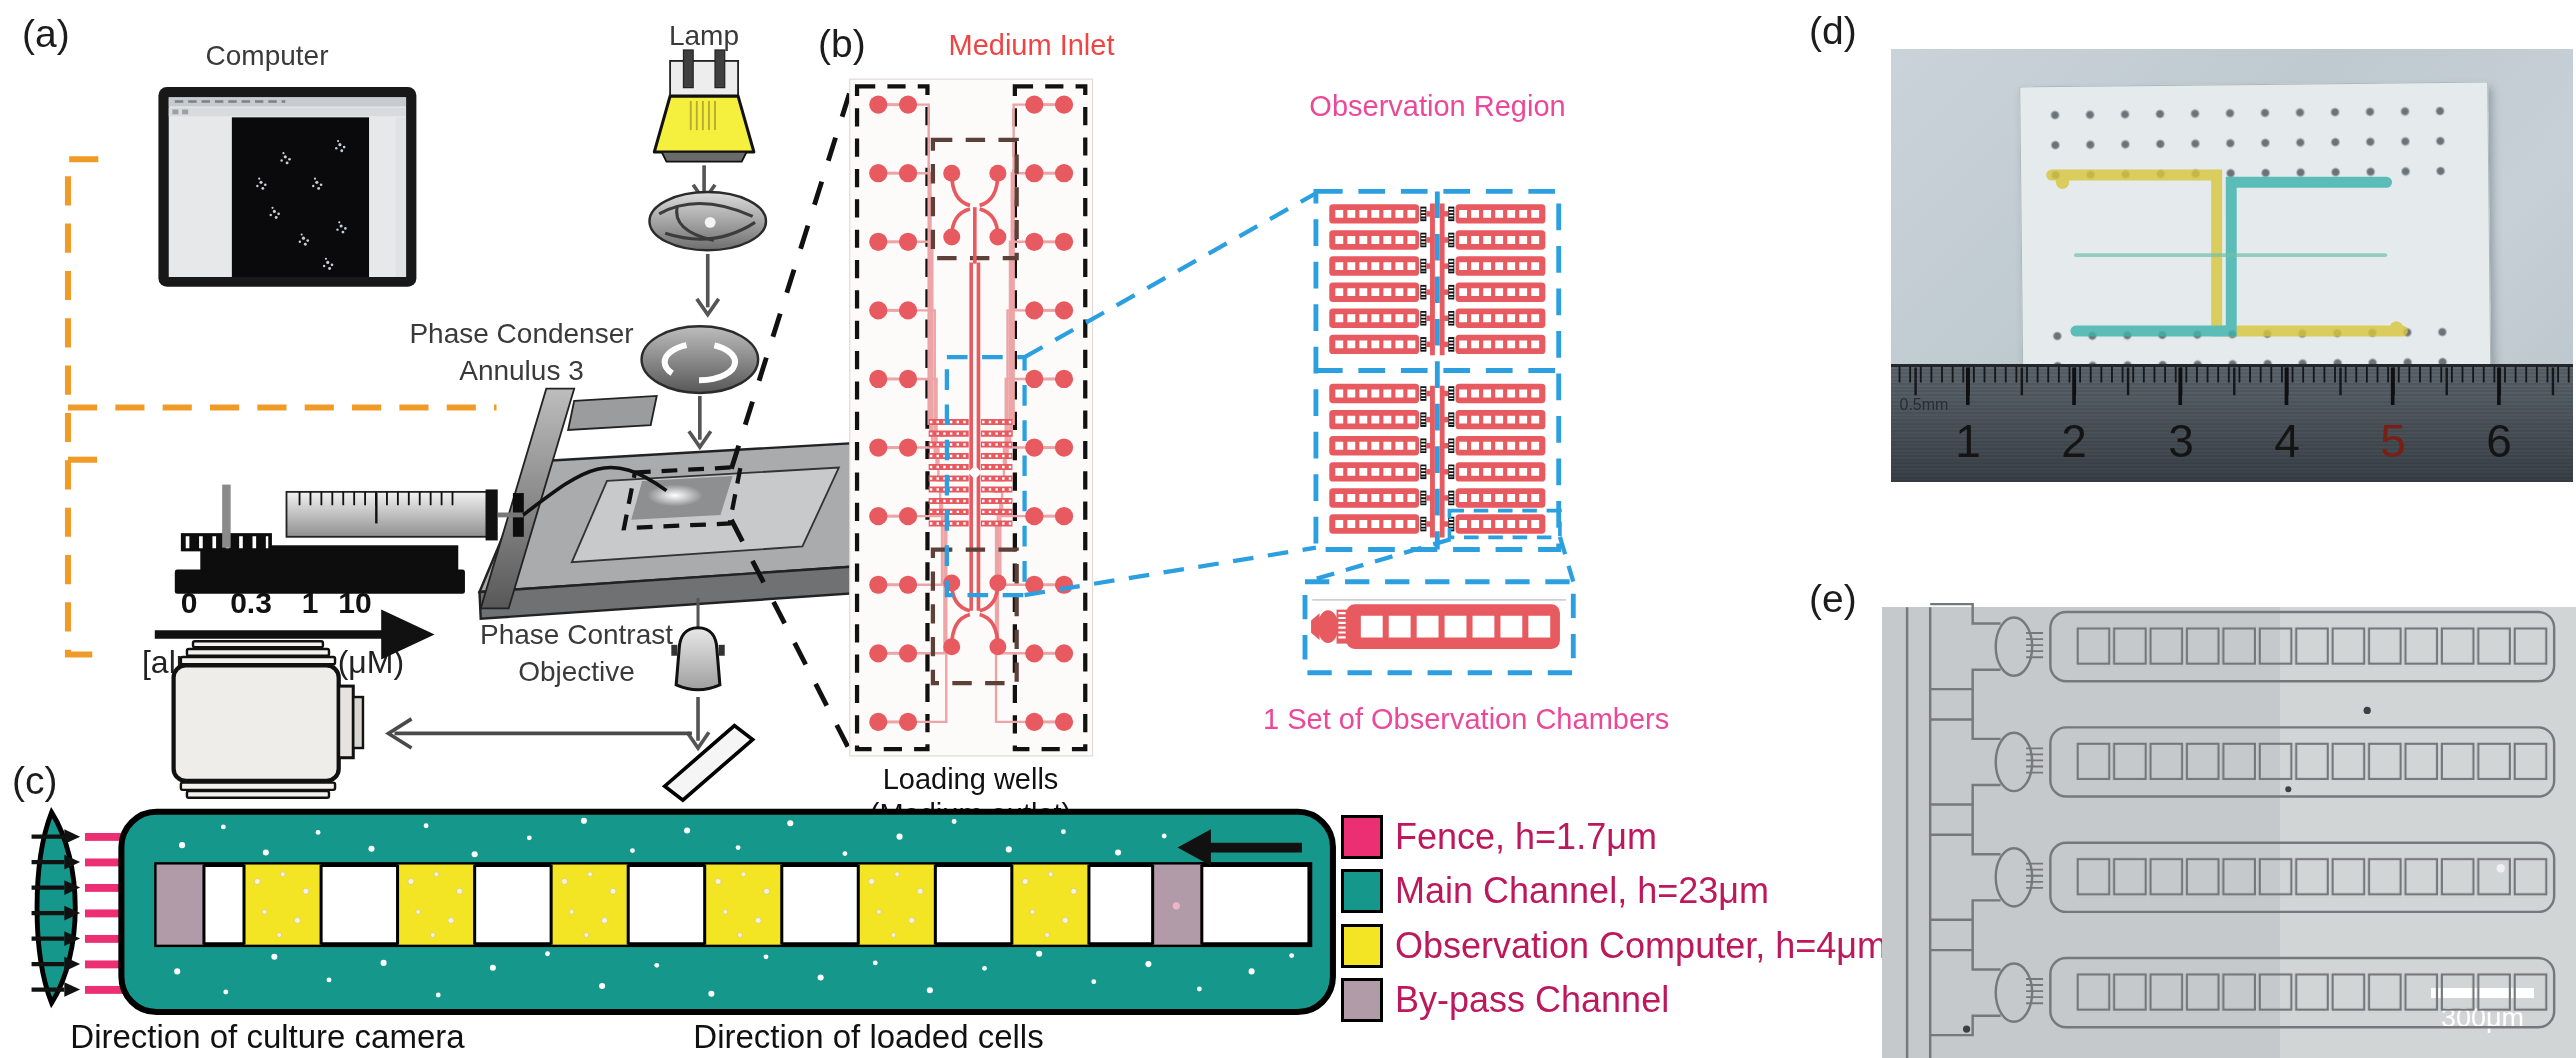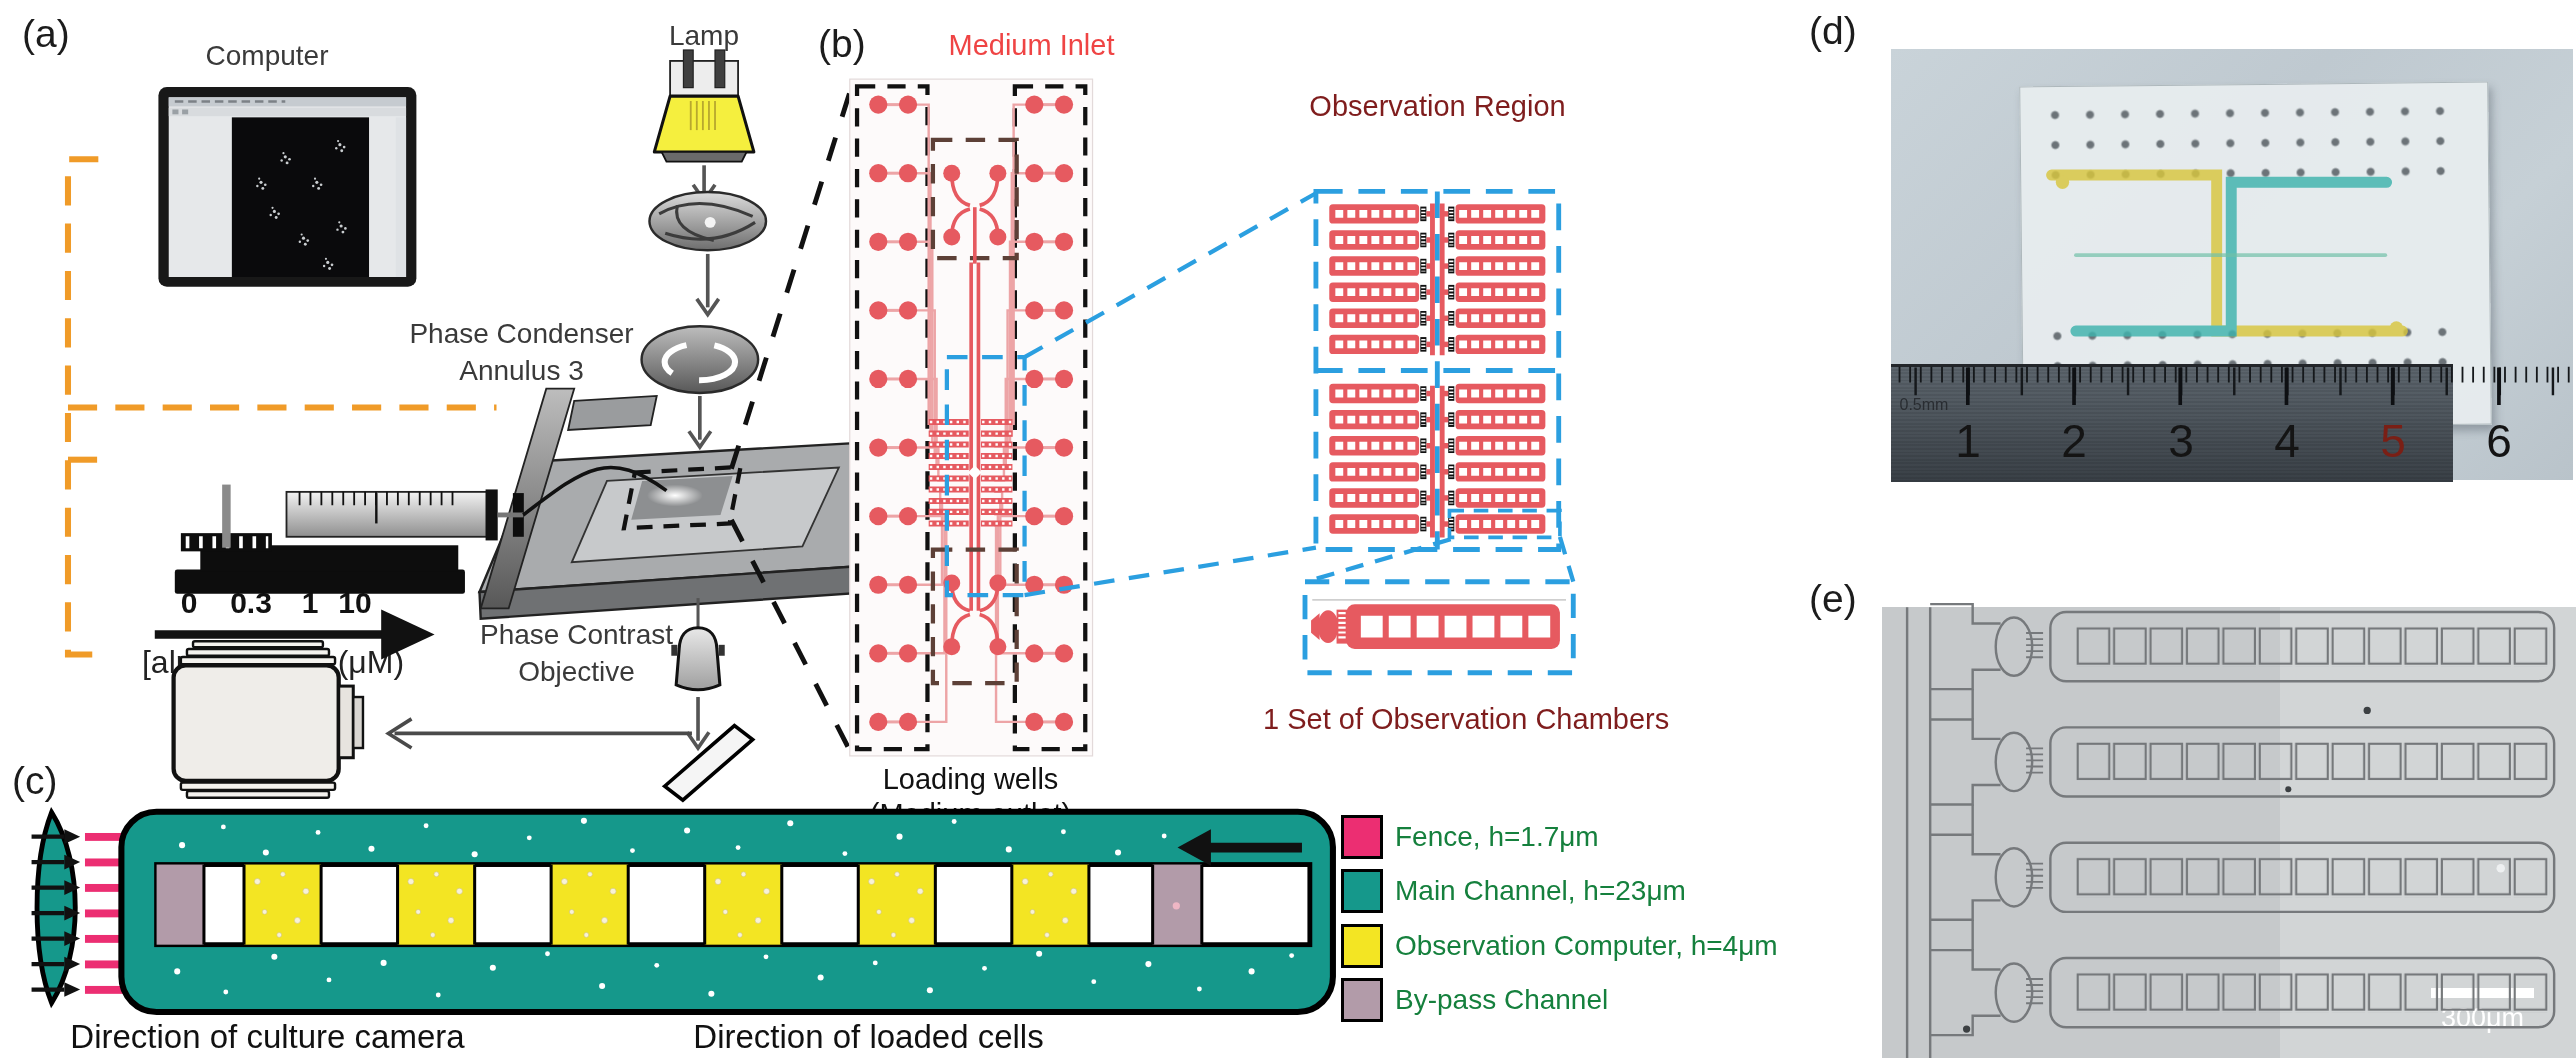--- a/index.html
+++ b/index.html
@@ -2,35 +2,35 @@
 <html style="font-size:9.7px"><head>
 <meta charset="utf-8">
 <style>
   html,body{margin:0;padding:0;background:#fff}
   body{width:2576px;height:1059px;position:relative;overflow:hidden;
        font-family:"Liberation Sans","DejaVu Sans",sans-serif}
   .abs{position:absolute}
   .lbl{position:absolute;color:#3a3a3a;text-align:center;line-height:1.08;white-space:nowrap}
   .panel-letter{font-size:39px;color:#1c1c1c}
   .t46{font-size:28px}.t48{font-size:29px}.t52{font-size:32px}.t54{font-size:33px;color:#111}
-  .blue{color:#7f1d1d}.brown{color:#ef4444}
+  .blue{color:#ec4899}.brown{color:#ef4444}
   .tickrow span{position:absolute;font-size:30px;font-weight:600;color:#111;transform:translateX(-50%)}
   .circnum{position:absolute;width:35px;height:35px;border:3.6px solid #111;border-radius:50%;
            display:flex;align-items:center;justify-content:center;font-size:25.5px;color:#111;background:transparent}
   .legend-sw{position:absolute;left:1341px;width:42px;height:44px;border:3.6px solid #000;box-sizing:border-box}
-  .legend-tx{position:absolute;left:1395px;height:44px;display:flex;align-items:center;font-size:28px;color:#15803d;white-space:nowrap}
+  .legend-tx{position:absolute;left:1395px;height:44px;display:flex;align-items:center;font-size:36px;color:#be185d;white-space:nowrap}
   
   #photo-d{left:1891px;top:49px;width:682px;height:431px;
     background:linear-gradient(135deg,#c9d3d9 0%,#bfc9d0 40%,#c6d0d6 70%,#b9c3ca 100%)}
   #chip-d{left:130px;top:35px;width:467px;height:341px;transform:rotate(-.6deg);
     background:rgba(231,237,239,.93);border:1.2px solid #aeb8bc;box-shadow:3.6px 6px 8.5px rgba(60,70,80,.35)}
   .dotrow{position:absolute;left:17px;right:17px;height:91px;filter:blur(0.4px);opacity:.8;
     background-image:radial-gradient(circle,#4e565c 0 3px,rgba(78,86,92,.35) 4.2px,transparent 4.9px);
     background-size:35px 30px}
-  #ruler-d{left:1891px;top:364px;width:562px;height:115px;
+  #ruler-d{left:1891px;top:364px;width:682px;height:115px;
     background:repeating-linear-gradient(180deg,#9aa1a7 0 1.8px,#8d949a 1.8px 3.6px),linear-gradient(#9aa1a7,#5f656b);
     background-blend-mode:multiply;border-top:3px solid #23262a}
   .rnum{position:absolute;top:47px;font-size:46px;color:#141414;transform:translateX(-50%)}
   .rnum.red{color:#7a1f15}
   #runit{position:absolute;left:8.5px;top:29px;font-size:16px;color:#23262a;opacity:.85}
   
   #micro-e{left:1882px;top:607px;width:724px;height:452px;
     background:linear-gradient(90deg,#c6c9cb 0 55%,#d2d5d6 55% 100%)}
   #scalebar-e{position:absolute;left:549px;top:381px;width:103px;height:9.7px;background:#fff}
   #scaletxt-e{position:absolute;left:546px;top:396px;width:109px;text-align:center;font-size:27px;color:#fff}

